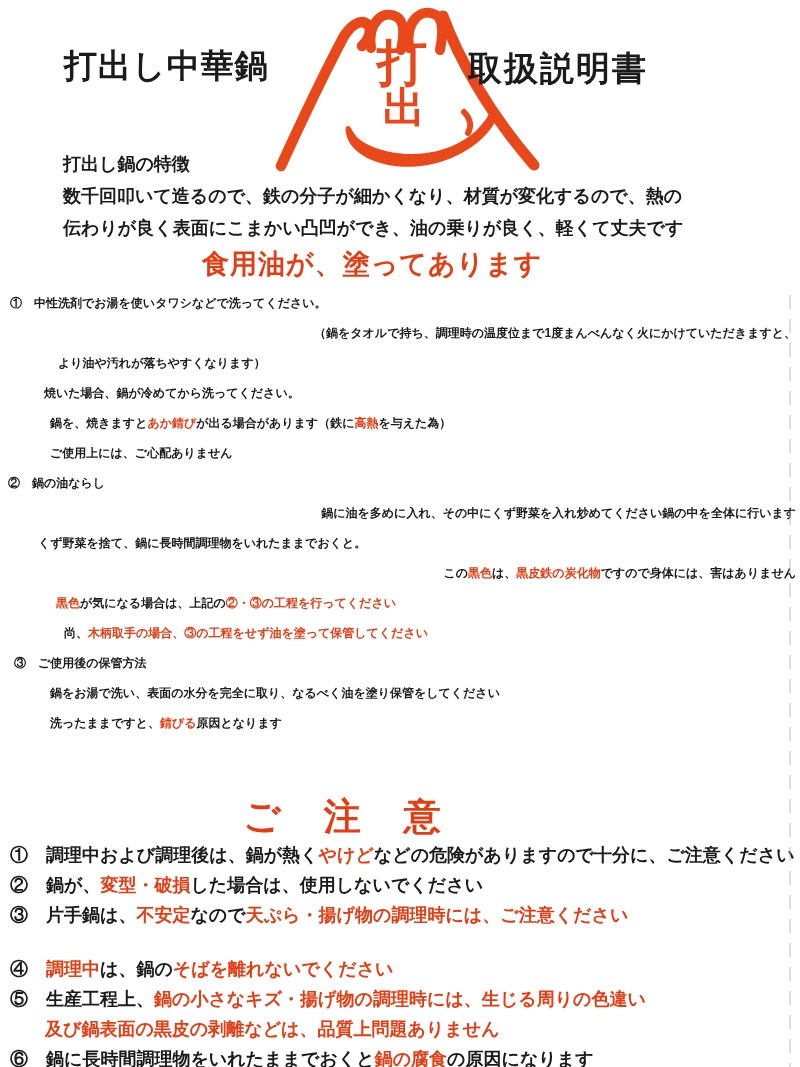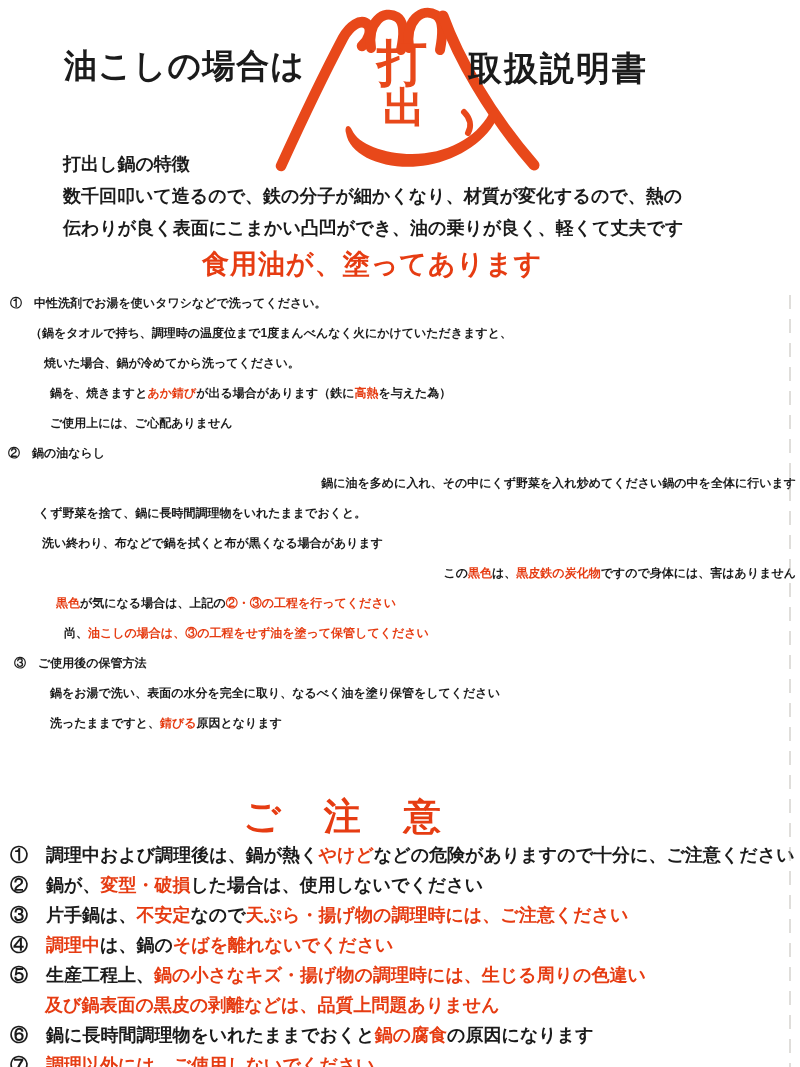--- a/index.html
+++ b/index.html
@@ -28,21 +28,21 @@
     position:absolute; left:789px; top:295px; width:2px; height:772px; opacity:.45;
     background:repeating-linear-gradient(to bottom, #b9b5ae 0 14px, transparent 14px 24px);
   }
 </style>
 </head>
 <body>
 
 <div class="page">
 
   <div class="masthead">
-    <div class="title product">油こしの場合は</div>
+    <div class="title product">打出し中華鍋</div>
 
     <svg class="logo" viewBox="0 0 300 170" xmlns="http://www.w3.org/2000/svg">
       <path d="M31,164 C 52,118 74,72 93,36 C 99,25 111,15 118,23 C 122,28 119,38 112,44" stroke-width="10.5"></path>
       <path d="M121,46 C 117,20 134,7 147,15 C 155,20 154,34 151,48" stroke-width="10"></path>
       <path d="M159,46 C 155,18 172,5 186,13 C 194,18 193,32 190,48" stroke-width="10"></path>
       <path d="M193,14 C 208,55 238,110 284,163" stroke-width="11"></path>
       <text x="152" y="78" font-size="50">打</text>
       <text x="154" y="120" font-size="42">出</text>
       <path class="filled" d="M96,131 C 100,156 140,170 178,163 C 210,157 238,138 248,114 C 250,108 243,105 239,112 C 226,136 196,152 162,152 C 134,152 108,142 102,128 C 99,121 94,124 96,131 Z"></path>
       <path d="M214,110 C 220,116 222,124 218,131" stroke-width="6"></path>
@@ -54,43 +54,43 @@
   <div class="intro">
     <div class="line">打出し鍋の特徴</div>
     <div class="line">数千回叩いて造るので、鉄の分子が細かくなり、材質が変化するので、熱の</div>
     <div class="line">伝わりが良く表面にこまかい凸凹ができ、油の乗りが良く、軽くて丈夫です</div>
   </div>
 
   <div class="oil-banner">食用油が、塗ってあります</div>
 
   <div class="care" id="care-lines">
       <div class="line" style="padding-left: 2px;"><span>①　中性洗剤でお湯を使いタワシなどで洗ってください。</span></div>
-      <div class="line" style="padding-left: 22px;"><span>（鍋をタオルで持ち、調理時の温度位まで1度まんべんなく火にかけていただきますと、</span></div>
+      <div class="line" style="padding-left: 22px; text-align: right;"><span>（鍋をタオルで持ち、調理時の温度位まで1度まんべんなく火にかけていただきますと、</span></div>
+      <div class="line" style="padding-left: 50px;"><span>より油や汚れが落ちやすくなります）</span></div>
       <div class="line" style="padding-left: 36px;"><span>焼いた場合、鍋が冷めてから洗ってください。</span></div>
       <div class="line" style="padding-left: 42px;"><span>鍋を、焼きますと</span><span class="red">あか錆び</span><span>が出る場合があります（鉄に</span><span class="red">高熱</span><span>を与えた為）</span></div>
       <div class="line" style="padding-left: 42px;"><span>ご使用上には、ご心配ありません</span></div>
       <div class="line"><span>②　鍋の油ならし</span></div>
       <div class="line" style="padding-left: 22px; text-align: right;"><span>鍋に油を多めに入れ、その中にくず野菜を入れ炒めてください鍋の中を全体に行います</span></div>
       <div class="line" style="padding-left: 30px;"><span>くず野菜を捨て、鍋に長時間調理物をいれたままでおくと。</span></div>
-      <div class="line" style="padding-left: 34px;"><span>洗い終わり、布などで鍋を拭くと布が黒くなる場合があります</span></div>
       <div class="line" style="padding-left: 34px; text-align: right;"><span>この</span><span class="red">黒色</span><span>は、</span><span class="red">黒皮鉄の炭化物</span><span>ですので身体には、害はありません</span></div>
       <div class="line" style="padding-left: 48px;"><span class="red">黒色</span><span>が気になる場合は、上記の</span><span class="red">②・③の工程を行ってください</span></div>
-      <div class="line" style="padding-left: 56px;"><span>尚、</span><span class="red">油こしの場合は、③の工程をせず油を塗って保管してください</span></div>
+      <div class="line" style="padding-left: 56px;"><span>尚、</span><span class="red">木柄取手の場合、③の工程をせず油を塗って保管してください</span></div>
       <div class="line" style="padding-left: 6px;"><span>③　ご使用後の保管方法</span></div>
       <div class="line" style="padding-left: 42px;"><span>鍋をお湯で洗い、表面の水分を完全に取り、なるべく油を塗り保管をしてください</span></div>
       <div class="line" style="padding-left: 42px;"><span>洗ったままですと、</span><span class="red">錆びる</span><span>原因となります</span></div>
     </div>
 
   <div class="caution-heading">ご注意</div>
 
   <div class="caution" id="caution-lines">
       <div class="line" style="padding-left: 2px;"><span>①　調理中および調理後は、鍋が熱く</span><span class="red">やけど</span><span>などの危険がありますので十分に、ご注意ください</span></div>
       <div class="line" style="padding-left: 2px;"><span>②　鍋が、</span><span class="red">変型・破損</span><span>した場合は、使用しないでください</span></div>
       <div class="line" style="padding-left: 2px;"><span>③　片手鍋は、</span><span class="red">不安定</span><span>なので</span><span class="red">天ぷら・揚げ物の調理時には、ご注意ください</span></div>
-      <div class="line" style="padding-left: 2px;"><span>④　</span><span class="red">調理中</span><span>は、鍋の</span><span class="red">そばを離れないでください</span></div>
+      <div class="line" style="padding-left: 2px; margin-top: 24px;"><span>④　</span><span class="red">調理中</span><span>は、鍋の</span><span class="red">そばを離れないでください</span></div>
       <div class="line" style="padding-left: 2px;"><span>⑤　生産工程上、</span><span class="red">鍋の小さなキズ・揚げ物の調理時には、生じる周りの色違い</span></div>
       <div class="line" style="padding-left: 37px;"><span class="red">及び鍋表面の黒皮の剥離などは、品質上問題ありません</span></div>
       <div class="line" style="padding-left: 2px;"><span>⑥　鍋に長時間調理物をいれたままでおくと</span><span class="red">鍋の腐食</span><span>の原因になります</span></div>
       <div class="line" style="padding-left: 2px;"><span>⑦　</span><span class="red">調理以外には、ご使用しないでください</span></div>
     </div>
 
   <div class="scan-artifact"></div>
 </div>
 
 </body></html>

